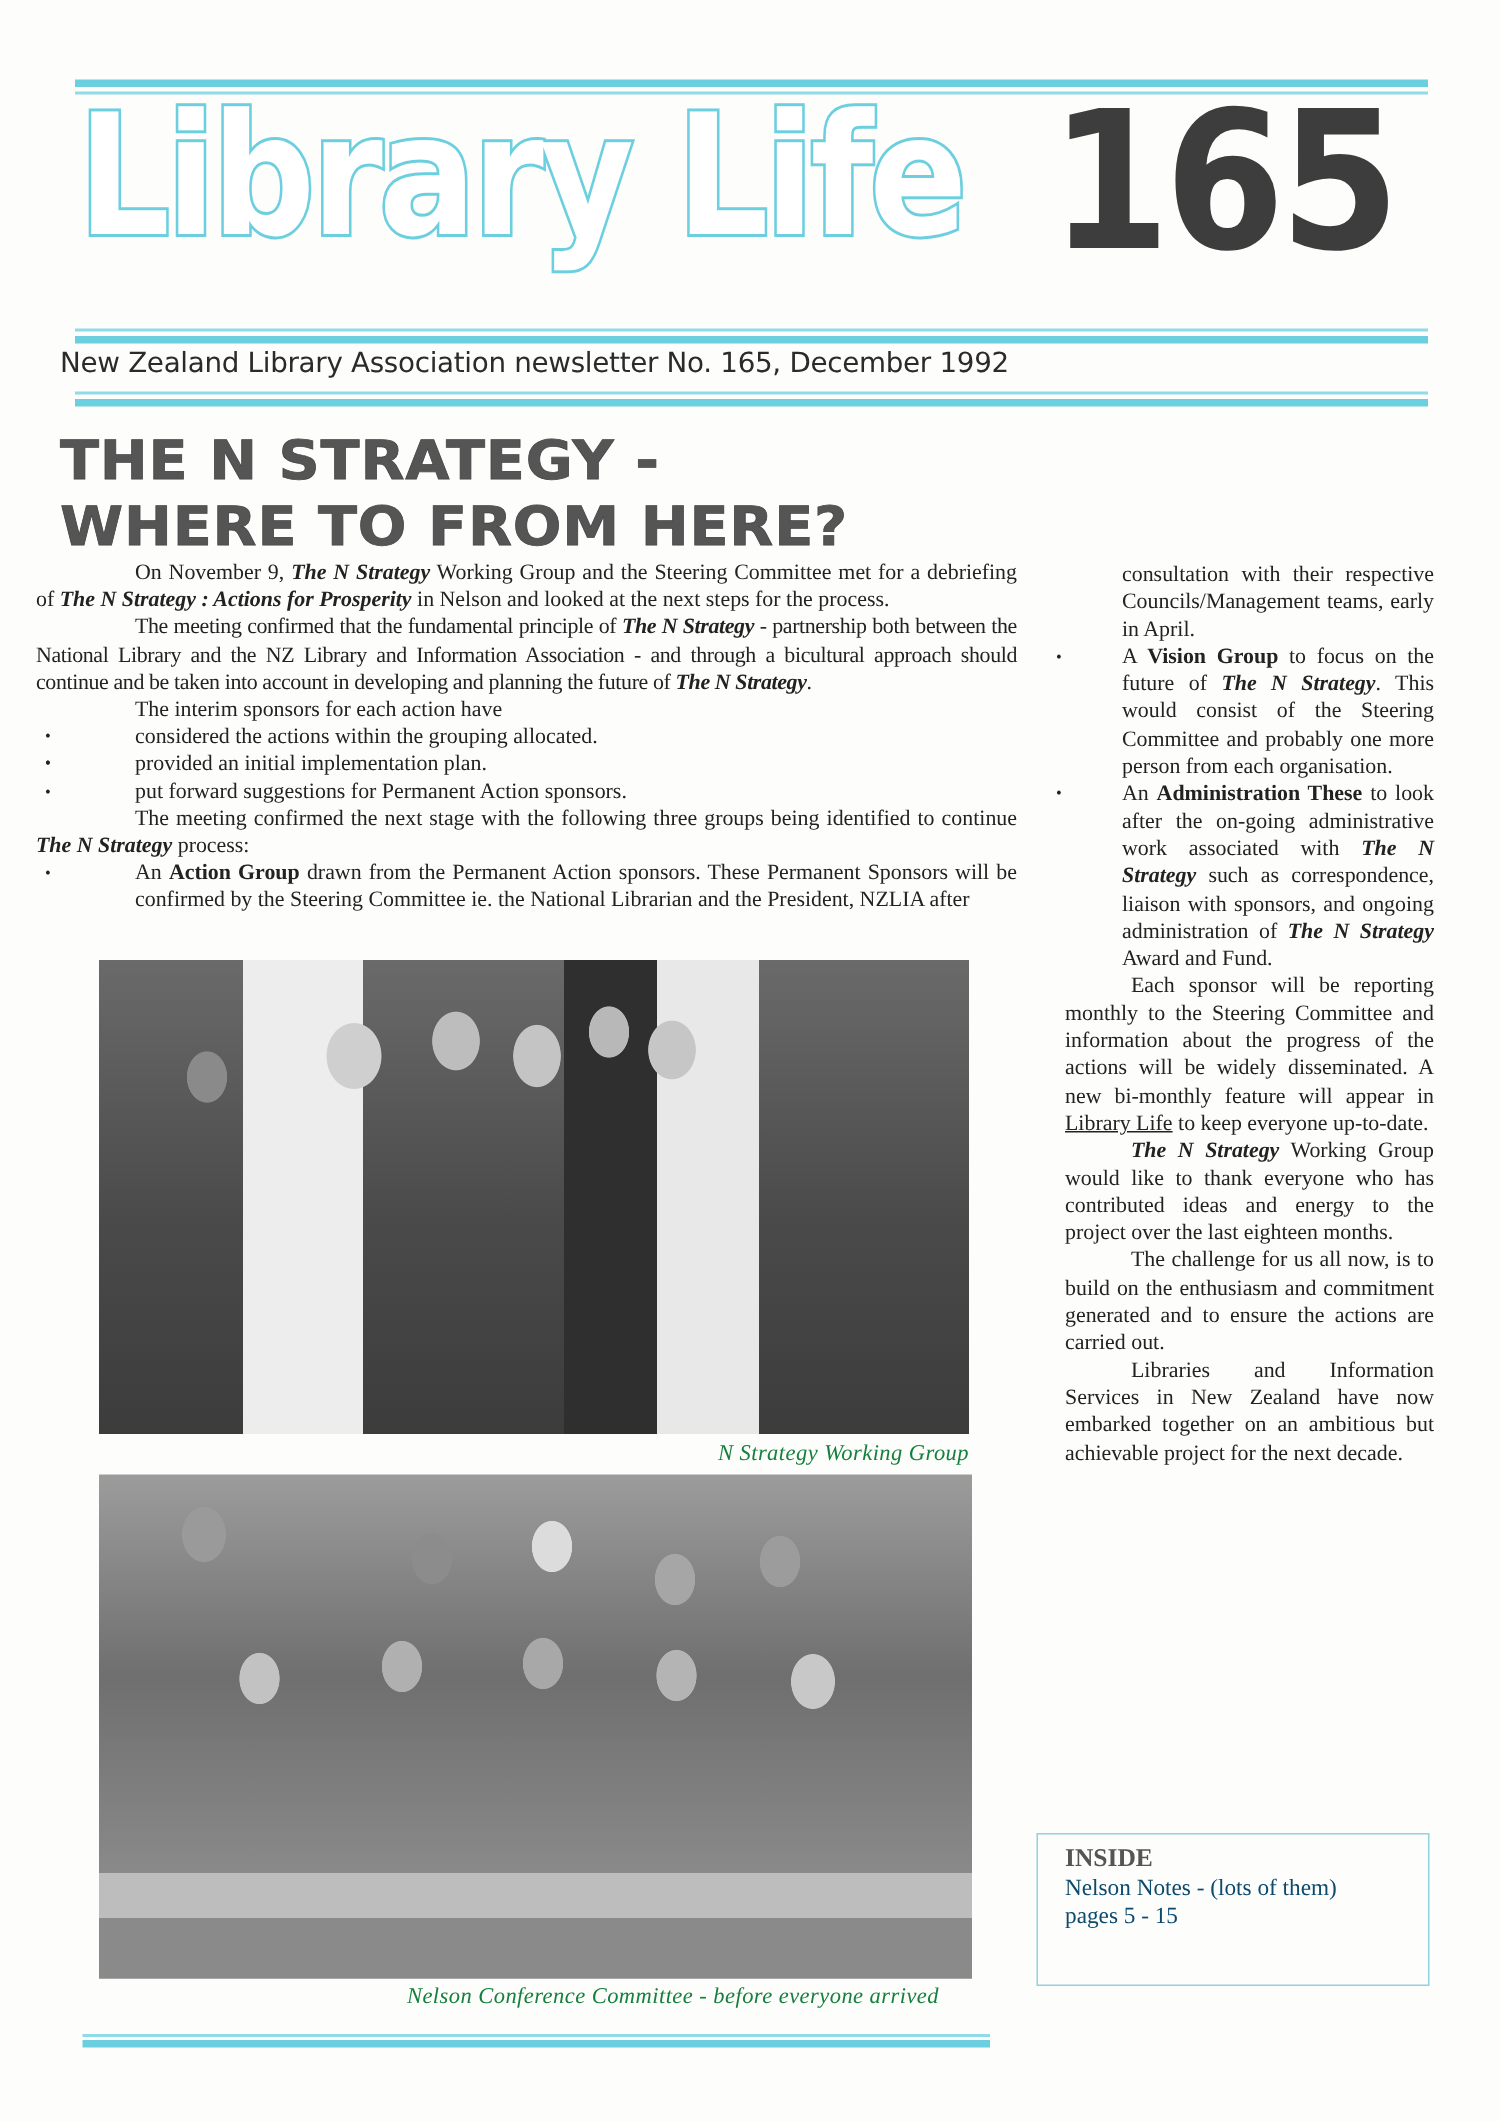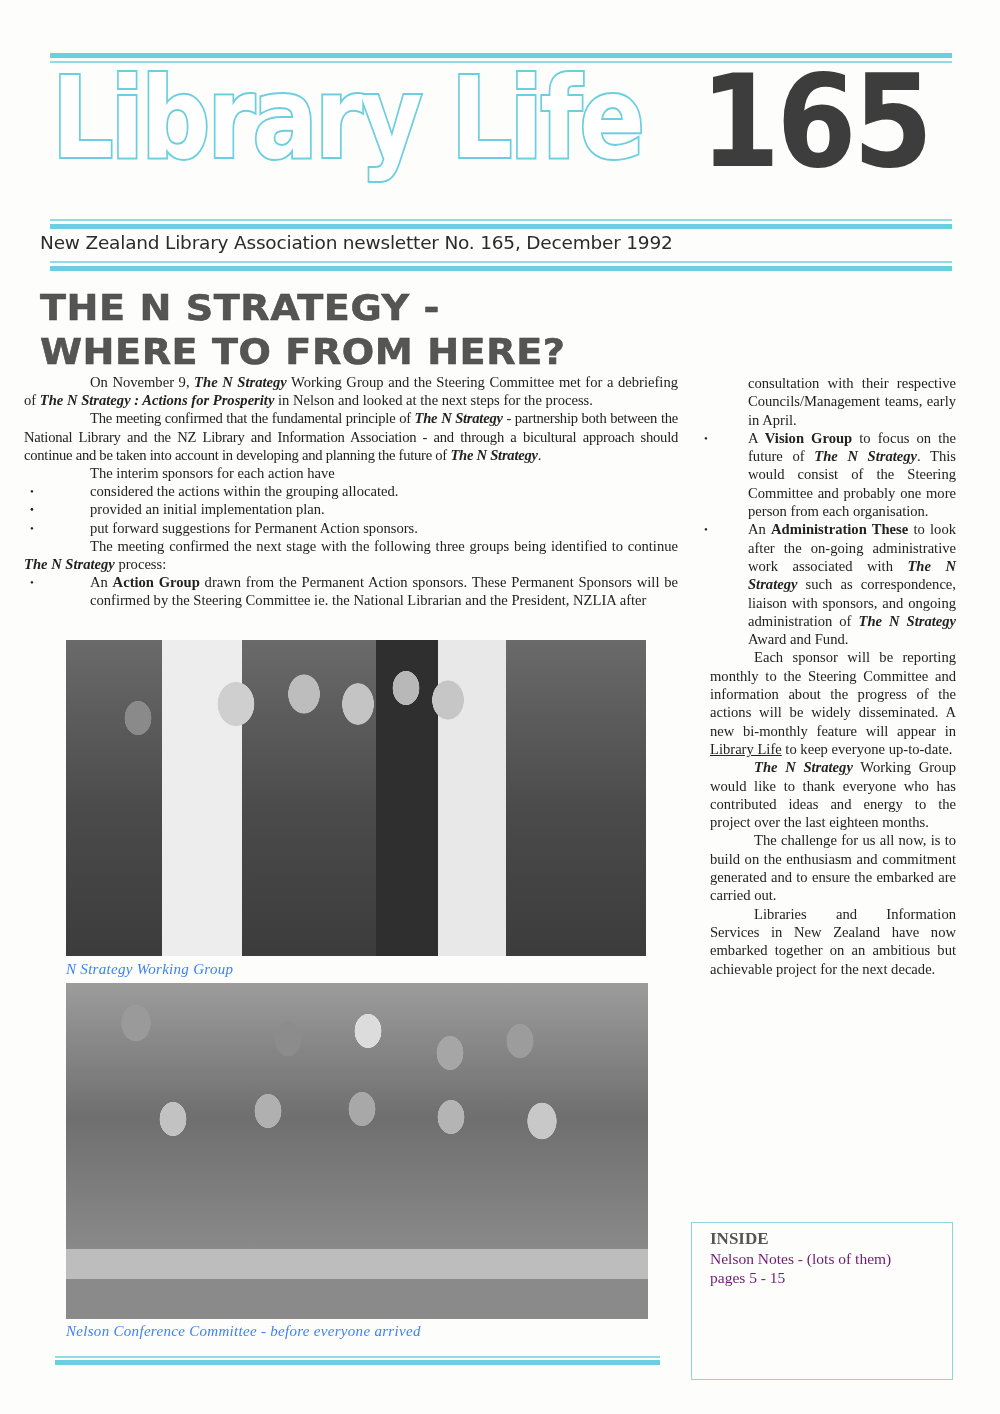--- a/index.html
+++ b/index.html
@@ -92,32 +92,32 @@
       radial-gradient(ellipse 22px 28px at 454px 58px, #9c9c9c 60%, transparent 62%),
       radial-gradient(ellipse 22px 28px at 107px 136px, #c2c2c2 60%, transparent 62%),
       radial-gradient(ellipse 22px 28px at 202px 128px, #b0b0b0 60%, transparent 62%),
       radial-gradient(ellipse 22px 28px at 296px 126px, #a8a8a8 60%, transparent 62%),
       radial-gradient(ellipse 22px 28px at 385px 134px, #b4b4b4 60%, transparent 62%),
       radial-gradient(ellipse 24px 30px at 476px 138px, #c8c8c8 60%, transparent 62%),
       linear-gradient(180deg, transparent 266px, #bdbdbd 266px, #bdbdbd 296px, #8a8a8a 296px),
       linear-gradient(180deg, #9c9c9c 0%, #6f6f6f 40%, #8a8a8a 80%);
   }
   .caption {
-    position: absolute; font-style: italic; font-size: 15px; color: #3b82f6;
-    text-align: left; letter-spacing: 0.3px; font-family: Liberation Serif, serif;
+    position: absolute; font-style: italic; font-size: 15px; color: #15803d;
+    text-align: right; letter-spacing: 0.3px; font-family: Liberation Serif, serif;
   }
 
   
   .inside-box {
-    position: absolute; left: 691px; top: 1222px; width: 262px; height: 158px;
+    position: absolute; left: 691px; top: 1222px; width: 262px; height: 102px;
     border: 1.5px solid #8fd3df; box-sizing: border-box;
     padding: 6px 18px;
   }
   .inside-title { font-weight: bold; font-size: 17px; color: #555; line-height: 20px; }
-  .inside-line { font-size: 15.5px; color: #701a75; line-height: 19px; }
+  .inside-line { font-size: 15.5px; color: #0c4a6e; line-height: 19px; }
 </style>
 </head>
 <body>
 
 <div class="rule-thick" style="left:50px; top:53px; width:902px;"></div>
 <div class="rule-thin" style="left:50px; top:61px; width:902px;"></div>
 
 <div class="masthead-title">Library Life</div>
 <div class="issue-number">165</div>
 
@@ -143,21 +143,21 @@
   <p><span>The meeting confirmed the next stage with the following three groups being identified to continue </span><i><b>The N Strategy</b></i><span> process:</span></p>
   <div class="bullet"><span class="dot">•</span><span>An </span><b>Action Group</b><span> drawn from the Permanent Action sponsors.  These Permanent Sponsors will be confirmed by the Steering Committee ie. the National Librarian and the President, NZLIA after</span></div>
 </div>
 
 <div class="col-side">
   <div class="cont">consultation with their respective Councils/Management teams, early in April.</div>
   <div class="bullet"><span class="dot">•</span><span>A </span><b>Vision Group</b><span> to focus on the future of </span><i><b>The N Strategy</b></i><span>.  This would consist of the Steering Committee and probably one more person from each organisation.</span></div>
   <div class="bullet"><span class="dot">•</span><span>An </span><b>Administration These</b><span> to look after the on-going administrative work associated with </span><i><b>The N Strategy</b></i><span> such as correspondence, liaison with sponsors, and ongoing administration of </span><i><b>The N Strategy</b></i><span> Award and Fund.</span></div>
   <p><span>Each sponsor will be reporting monthly to the Steering Committee and information about the progress of the actions will be widely disseminated.  A new bi-monthly feature will appear in </span><span class="u">Library Life</span><span> to keep everyone up-to-date.</span></p>
   <p><i><b>The N Strategy</b></i><span> Working Group would like to thank everyone who has contributed ideas and energy to the project over the last eighteen months.</span></p>
-  <p>The challenge for us all now, is to build on the enthusiasm and commitment generated and to ensure the embarked are carried out.</p>
+  <p>The challenge for us all now, is to build on the enthusiasm and commitment generated and to ensure the actions are carried out.</p>
   <p>Libraries and Information Services in New Zealand have now embarked together on an ambitious but achievable project for the next decade.</p>
 </div>
 
 <div class="photo photo1"></div>
 <div class="caption" style="left:66px; top:961px; width:580px;">N Strategy Working Group</div>
 
 <div class="photo photo2"></div>
 <div class="caption" style="left:66px; top:1323px; width:560px;">Nelson Conference Committee - before everyone arrived</div>
 
 <div class="inside-box">

